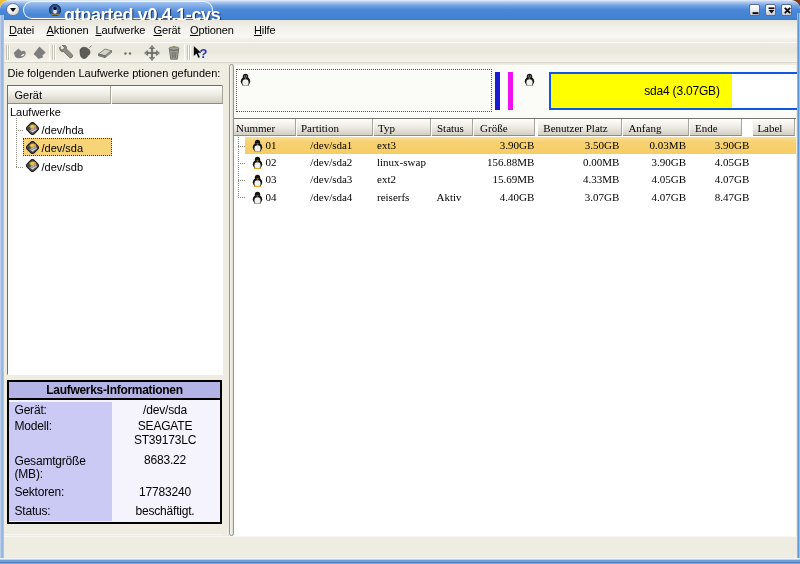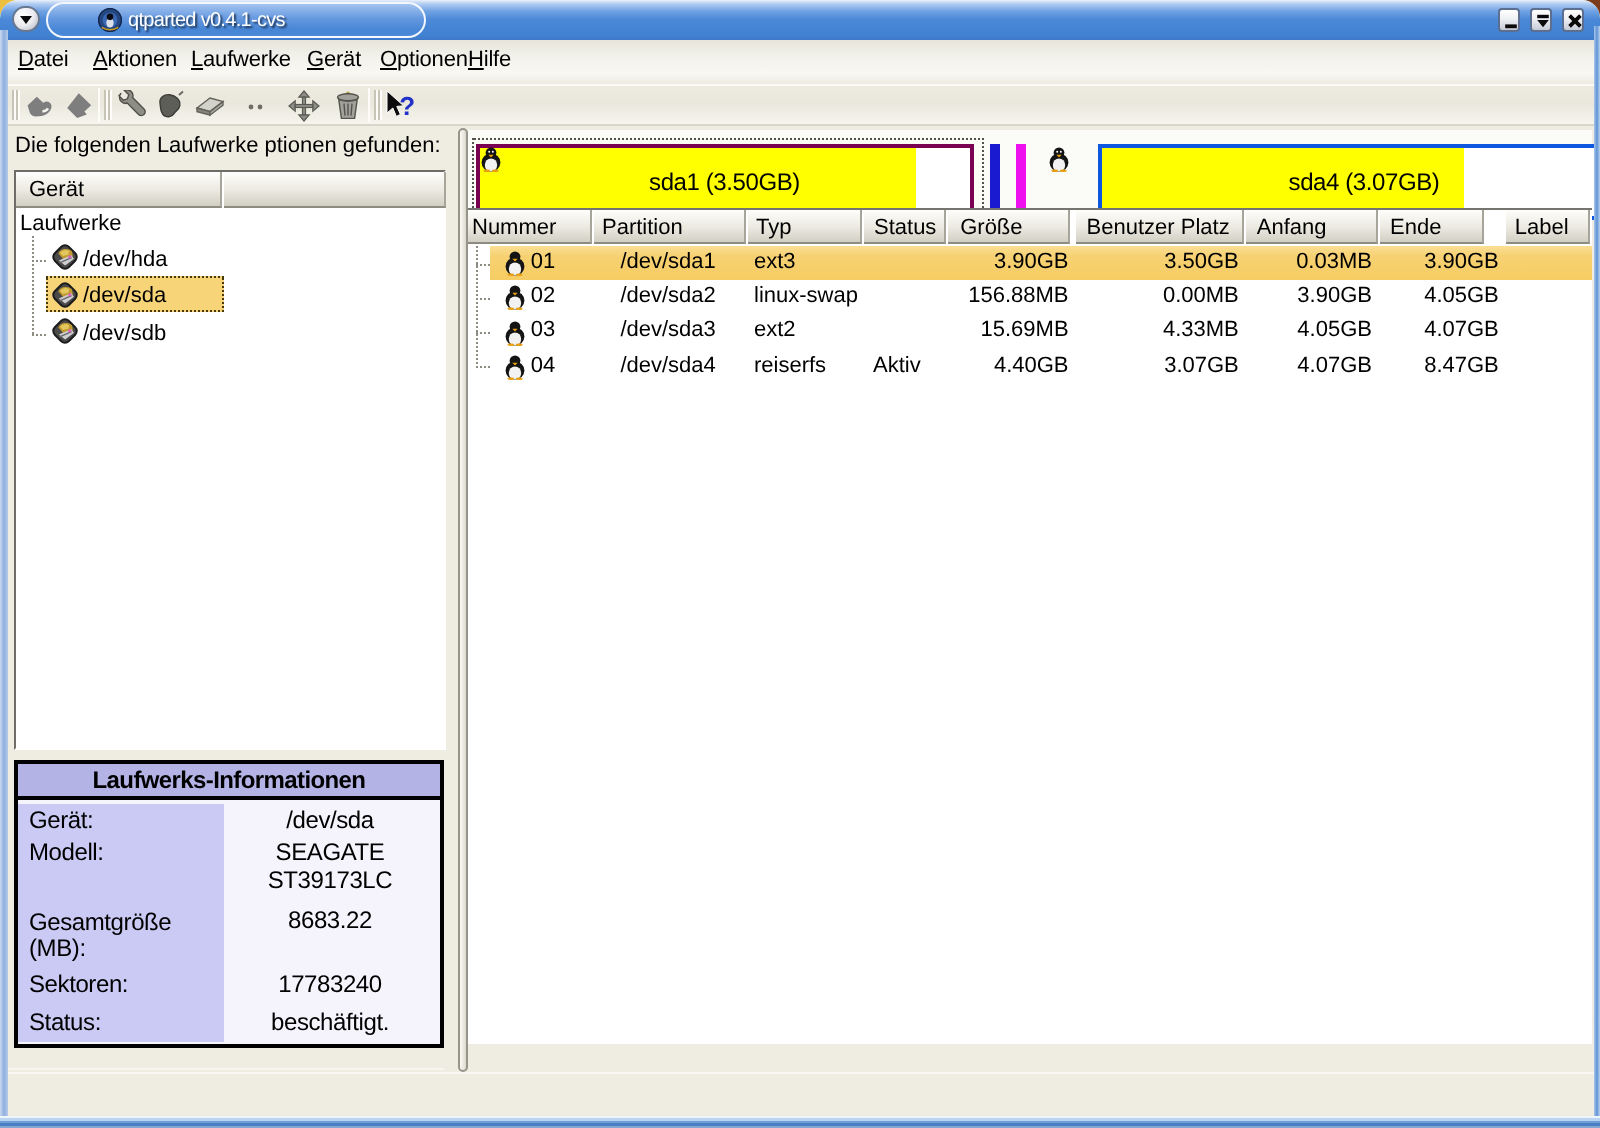--- a/index.html
+++ b/index.html
@@ -18,21 +18,21 @@
   background:linear-gradient(to bottom,#e9f0fb 0%,#b0cbf1 10%,#6fa2e3 28%,#4a87d7 50%,#4282d3 88%,#3d79c8 100%);
   border-radius:9px 9px 0 0; }
 #menubtn { left:6px; top:2.5px; width:13.5px; height:13.5px; border-radius:50%;
   background:radial-gradient(circle at 38% 32%, #ffffff 0%, #ececf0 50%, #aeb2c0 100%);
   border:1px solid #68788f; }
 #menubtn .tri { position:absolute; left:2.8px; top:4.5px; width:0; height:0;
   border-left:3.4px solid transparent; border-right:3.4px solid transparent; border-top:4.6px solid #0a0a0a; }
 #caption { left:23px; top:1px; width:190px; height:18px; border-radius:9px;
   border:1.5px solid rgba(255,255,255,.92);
   background:linear-gradient(to bottom,#a3c4f0 0%,#6699e0 45%,#4886d6 80%,#4c89d8 100%); }
-#caption .ttl { position:absolute; left:40px; top:2.5px; font-size:10px; font-weight:normal; color:#fff;
+#caption .ttl { position:absolute; left:40px; top:2.5px; font-size:18px; font-weight:bold; color:#fff;
   text-shadow:1px 1px 1px rgba(20,40,70,.9); letter-spacing:-0.35px; white-space:nowrap; }
 #appicon { position:absolute; left:25px; top:2px; width:12px; height:12px; }
 .wbtn { top:4px; width:11px; height:11.5px; border-radius:2px; border:1px solid #5c6f90;
   background:linear-gradient(to bottom,#ffffff 0%,#eef0f4 45%,#c6cad6 100%); }
 #wb1 { left:748.5px; } #wb2 { left:764.5px; } #wb3 { left:780.5px; }
 .wbtn svg { position:absolute; left:-1px; top:-1px; }
 
 
 #menubar { left:0; top:20px; width:800px; height:22px; background:linear-gradient(to bottom,#e7e5da 0%,#f0efe8 30%,#f9f8f3 75%,#edebe0 100%); font-size:11px; color:#000; }
 #menubar span { position:absolute; top:3.5px; white-space:nowrap; letter-spacing:-0.1px; }
@@ -80,21 +80,21 @@
 #selrect { position:absolute; left:2px; top:4px; width:256px; height:43px; border:1px dotted #55524a; }
 #bar1 { left:4.5px; width:248.5px; border:2px solid #7a0052;
   background:linear-gradient(to right,#ffff00 0 89%,#ffffff 89% 100%); }
 #stripe1 { position:absolute; left:261.5px; top:7px; width:4.5px; height:38px; background:#1a1ad0; }
 #stripe2 { position:absolute; left:274.5px; top:7px; width:4.5px; height:38px; background:#ee10ee; }
 #bar4 { left:288.5px; width:266px; border:2px solid #0e57df;
   background:linear-gradient(to right,#ffff00 0 69%,#ffffff 69% 100%);margin-left:27px; }
 .tux { position:absolute; width:11px; height:13px; }
 
 
-#table { left:233.5px; top:104px; width:562px; height:418px; background:#fff; border-top:1px solid #76746e; }
+#table { left:233.5px; top:118px; width:562px; height:418px; background:#fff; border-top:1px solid #76746e;font-family:Liberation Serif, serif; }
 #table .th { position:absolute; top:0px; height:16.5px;
   background:linear-gradient(to bottom,#fefefc 0%,#ebe9e0 55%,#d2d0c4 100%);
   border-right:1px solid #a7a59a; border-bottom:1px solid #8d8b82; font-size:11px; }
 #table .th i { font-style:normal; position:absolute; left:4px; top:2.5px; }
 .cell { position:absolute; font-size:11px; white-space:nowrap; }
 .cell.r { text-align:right; }
 #rowhl { position:absolute; left:11px; top:18.2px; width:551px; height:17.2px;
   background:linear-gradient(to bottom,#fadf93 0%,#f7d172 30%,#f6cd64 100%); }
 
 
@@ -149,21 +149,21 @@
         </svg>
       </div>
   </div>
 
   <div class="abs" id="menubar">
     <span style="left:9px"><u>D</u>atei</span>
     <span style="left:46.5px"><u>A</u>ktionen</span>
     <span style="left:95.5px"><u>L</u>aufwerke</span>
     <span style="left:153.5px"><u>G</u>erät</span>
     <span style="left:190px"><u>O</u>ptionen</span>
-    <span style="left:234px"><u>H</u>ilfe</span>
+    <span style="left:254px"><u>H</u>ilfe</span>
   </div>
 
   <div class="abs" id="toolbar">
     <div class="thandle" style="left:6px"></div>
     <svg class="ticon" style="left:13px" viewBox="0 0 16 16">
         <path d="M0.8 7.8 L5.4 3.4 L8.6 6.4 Q10.8 5.1 12.2 6.6 Q13.4 8.2 12 10.4 Q10.4 12.6 7.8 13 L5 13.2 Q3.2 13.2 2 11.6 Z" fill="#7e7e7e"></path>
         <path d="M8.2 10.6 Q10 10.8 11 9.2" stroke="#f6f5f0" stroke-width="1.3" fill="none"></path>
       </svg>
     <svg class="ticon" style="left:31.5px" viewBox="0 0 16 16">
         <path d="M7.4 1.6 L13.6 7.6 L10.2 10.8 L11.4 12.2 L6.6 14 L1.6 9 Z" fill="#7e7e7e"></path>
@@ -274,23 +274,20 @@
       <div class="val" style="top:103.5px">17783240</div>
     <div class="lbl" style="top:122px">Status:</div>      
       <div class="val" style="top:122px">beschäftigt.</div>
   </div>
 
   <div class="abs" id="grip"></div>
   <div class="abs" id="leftbottomline"></div>
 
   <div class="abs" id="diskview">
     <div id="selrect"></div>
-    <div class="bar" id="bar1">
-        <div class="txt">sda1 (3.50GB)</div>
-      </div>
     <svg class="tux" style="left:6px;top:7.5px" viewBox="0 0 11 13">
         <ellipse cx="5.5" cy="8.3" rx="4.7" ry="4.6" fill="#141414"></ellipse>
         <ellipse cx="5.5" cy="9.5" rx="3.1" ry="3.3" fill="#f2f2f2"></ellipse>
         <circle cx="5.5" cy="3.4" r="2.7" fill="#141414"></circle>
         <circle cx="4.6" cy="2.9" r="0.5" fill="#fff"></circle>
         <circle cx="6.4" cy="2.9" r="0.5" fill="#fff"></circle>
         <polygon points="4.2,4.4 6.8,4.4 5.5,5.8" fill="#e8a010"></polygon>
         <ellipse cx="3.4" cy="12.4" rx="1.7" ry="0.6" fill="#e8a010"></ellipse>
         <ellipse cx="7.6" cy="12.4" rx="1.7" ry="0.6" fill="#e8a010"></ellipse>
       </svg>

